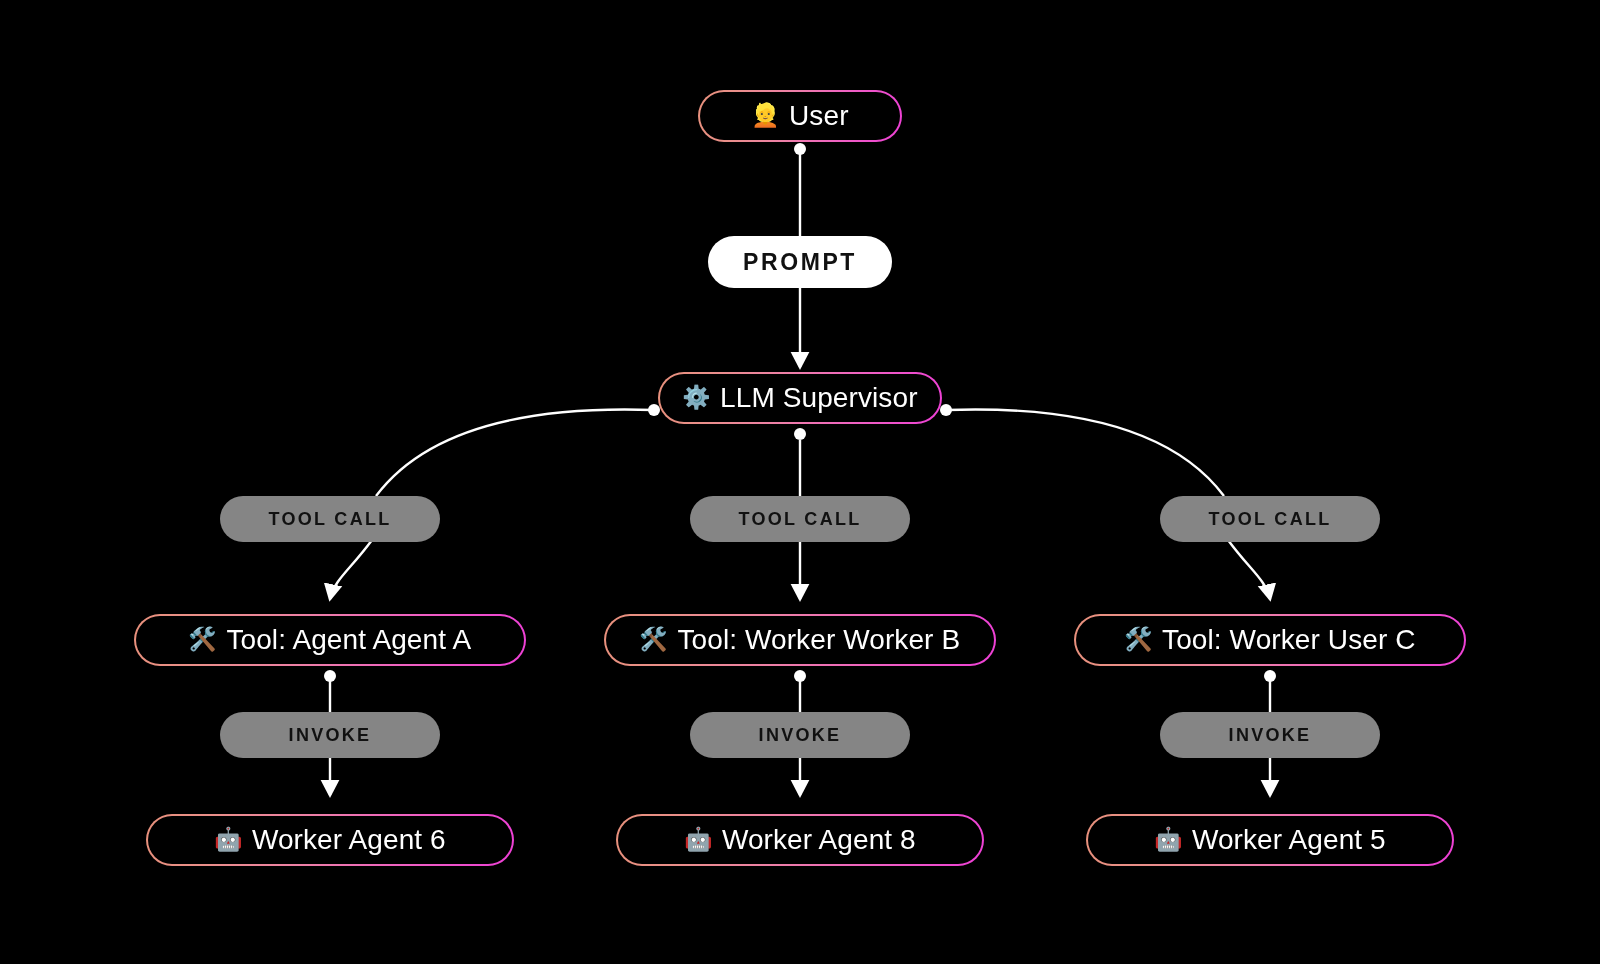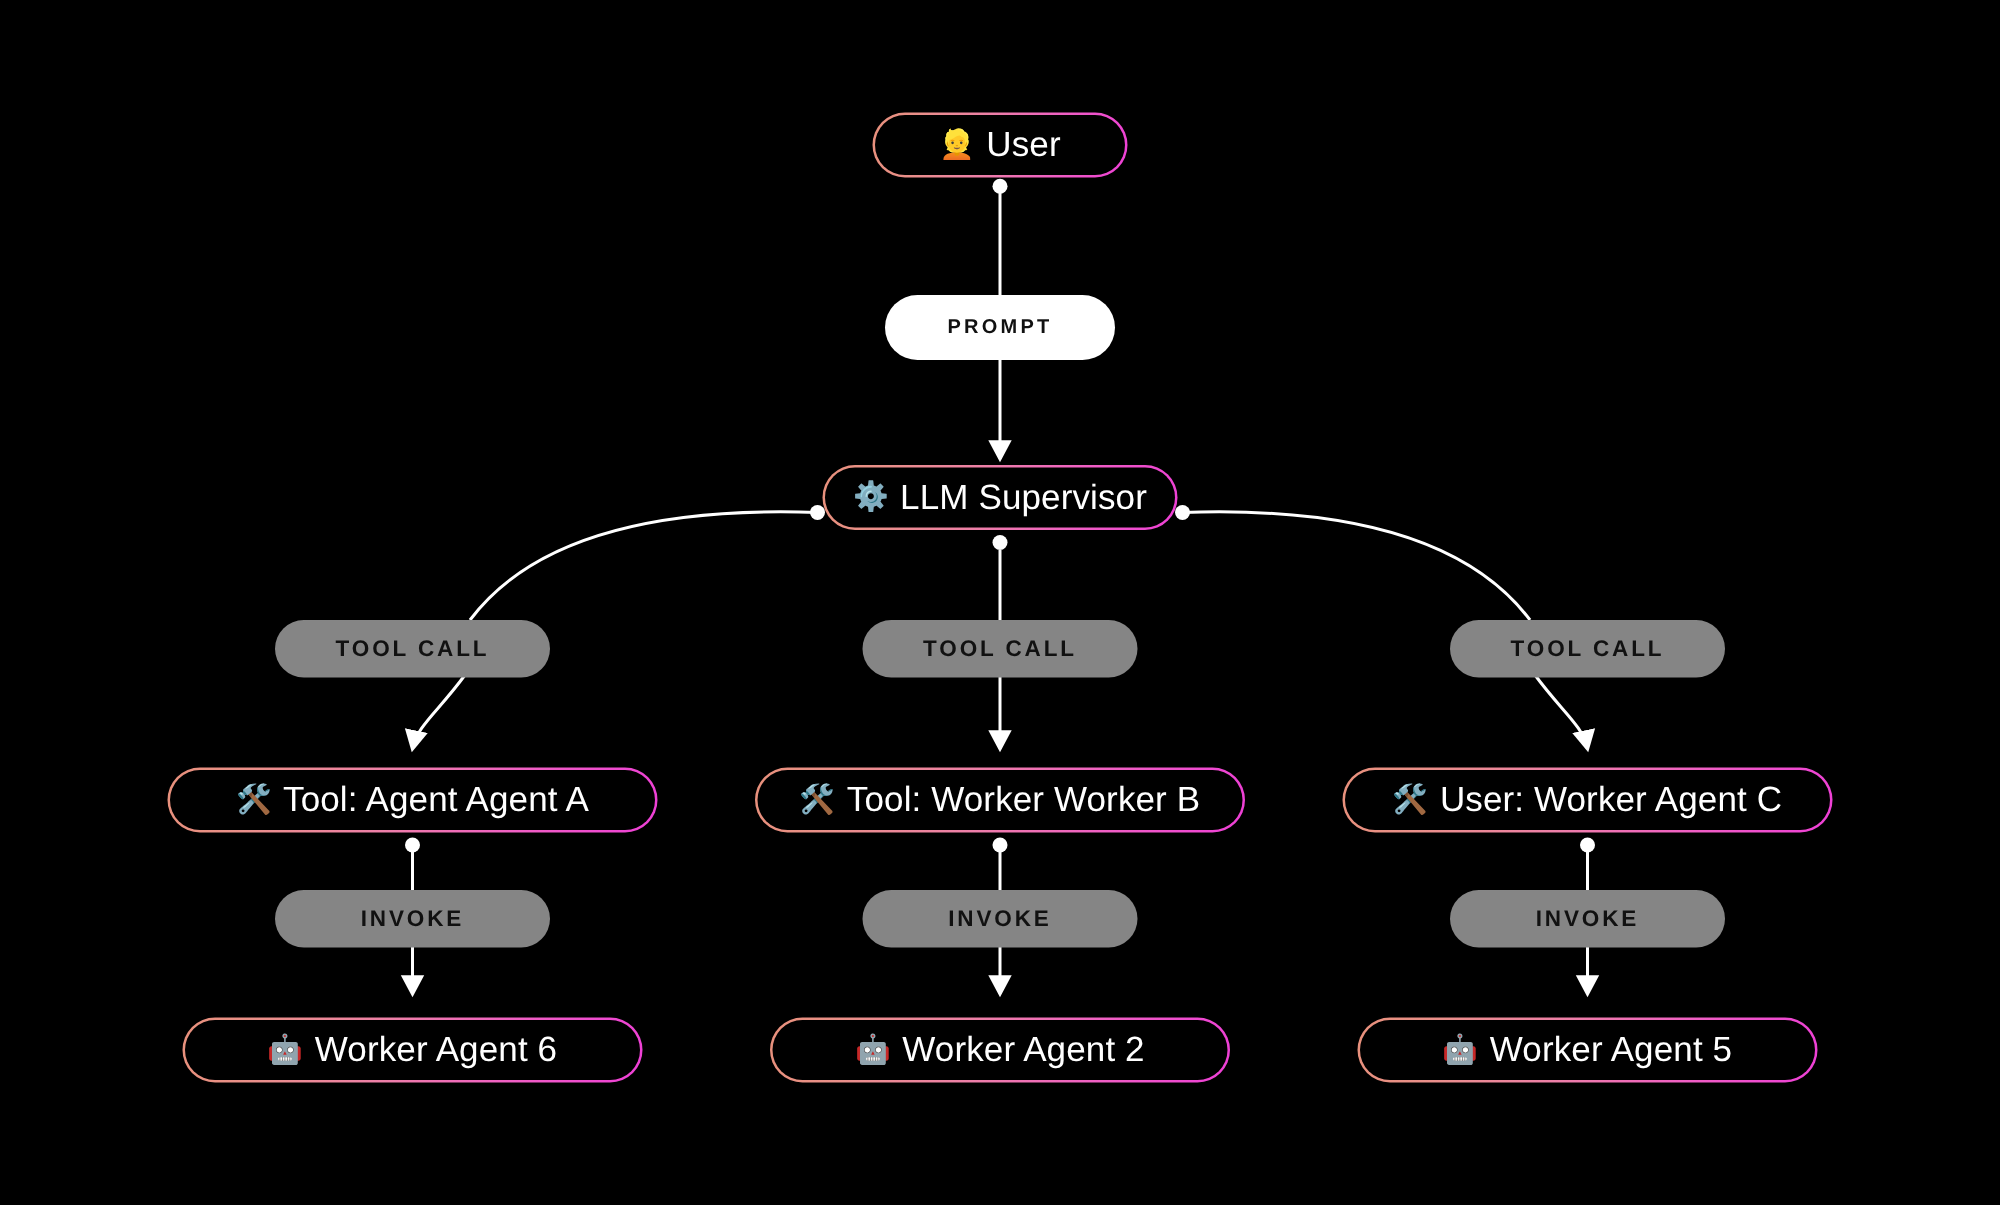--- a/index.html
+++ b/index.html
@@ -87,21 +87,21 @@
     letter-spacing: 2.3px;
     line-height: 1;
   }
   .pill.white-pill {
     background: #ffffff;
     height: 52px;
     border-radius: 26px;
   }
   .pill.white-pill .pill-label {
     color: #111111;
-    font-size: 16px;
+    font-size: 23px;
     letter-spacing: 2.6px;
   }
 
   
   .handle {
     position: absolute;
     width: 12px;
     height: 12px;
     border-radius: 50%;
     background: #ffffff;
@@ -181,21 +181,21 @@
     <div class="node-inner">
       <span class="node-emoji">🛠️</span>
       <span class="node-label">Tool: Worker Worker B</span>
     </div>
   </div>
   <div class="handle" style="left:794px; top:670px;"></div>
 
   <div class="node" style="left:1074px; top:614px; width:392px;">
     <div class="node-inner">
       <span class="node-emoji">🛠️</span>
-      <span class="node-label">User: Worker Agent C</span>
+      <span class="node-label">Tool: Worker User C</span>
     </div>
   </div>
   <div class="handle" style="left:1264px; top:670px;"></div>
 
   <div class="pill" style="left:220px; top:712px; width:220px;">
     <span class="pill-label">INVOKE</span>
   </div>
   <div class="pill" style="left:690px; top:712px; width:220px;">
     <span class="pill-label">INVOKE</span>
   </div>
@@ -206,21 +206,21 @@
   <div class="node" style="left:146px; top:814px; width:368px;">
     <div class="node-inner">
       <span class="node-emoji">🤖</span>
       <span class="node-label">Worker Agent 6</span>
     </div>
   </div>
 
   <div class="node" style="left:616px; top:814px; width:368px;">
     <div class="node-inner">
       <span class="node-emoji">🤖</span>
-      <span class="node-label">Worker Agent 2</span>
+      <span class="node-label">Worker Agent 8</span>
     </div>
   </div>
 
   <div class="node" style="left:1086px; top:814px; width:368px;">
     <div class="node-inner">
       <span class="node-emoji">🤖</span>
       <span class="node-label">Worker Agent 5</span>
     </div>
   </div>
 

